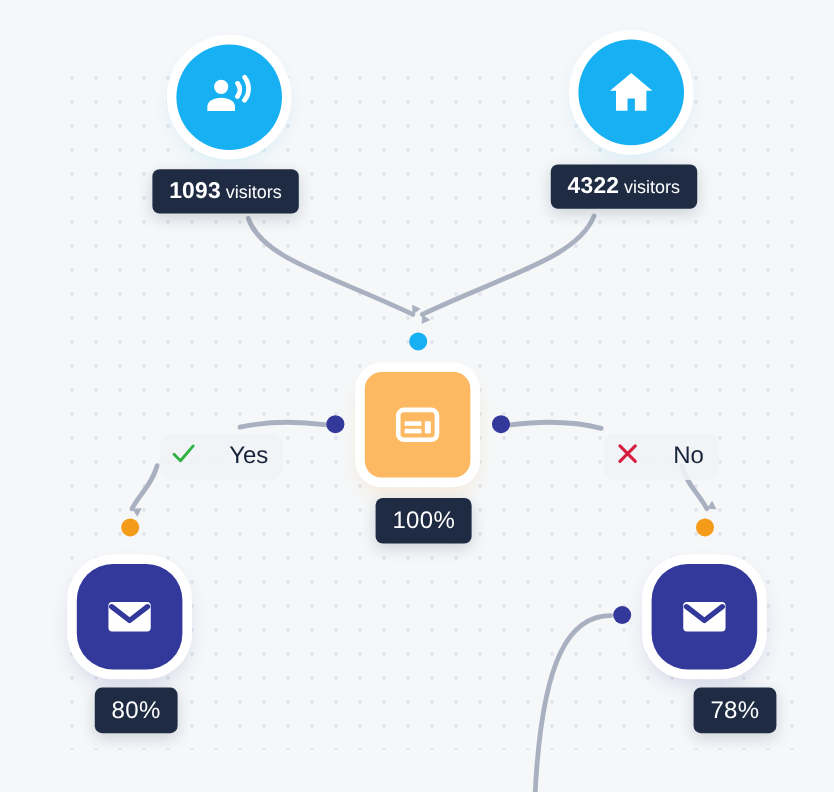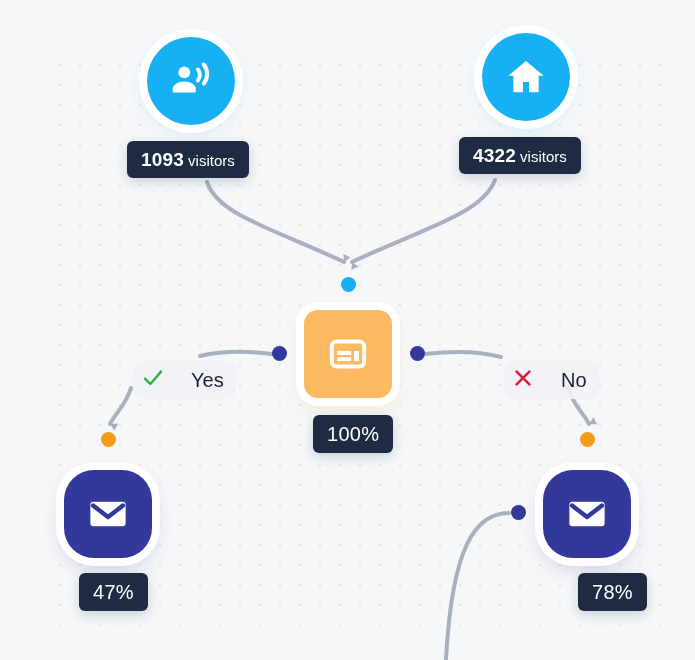--- a/index.html
+++ b/index.html
@@ -224,21 +224,21 @@
     <div class="node-squircle" style="display:flex;align-items:center;justify-content:center;">
       <span>
         <svg width="46" height="46" viewBox="0 0 24 24" fill="none">
           <rect x="2.8" y="5.6" width="18.4" height="12.8" rx="1.6" fill="#ffffff"></rect>
           <path d="M4.2 7.6 L12 13.6 L19.8 7.6" stroke="#33389b" stroke-width="2.3" stroke-linecap="round" stroke-linejoin="round" fill="none"></path>
         </svg>
       </span>
     </div>
   </div>
   <div class="badge" style="left:79px; top:573px;">
-    <span class="pct">47%</span>
+    <span class="pct">80%</span>
   </div>
 
   <div class="node" style="left:543px; top:470px;">
     <div class="node-squircle" style="display:flex;align-items:center;justify-content:center;">
       <span>
         <svg width="46" height="46" viewBox="0 0 24 24" fill="none">
           <rect x="2.8" y="5.6" width="18.4" height="12.8" rx="1.6" fill="#ffffff"></rect>
           <path d="M4.2 7.6 L12 13.6 L19.8 7.6" stroke="#33389b" stroke-width="2.3" stroke-linecap="round" stroke-linejoin="round" fill="none"></path>
         </svg>
       </span>

